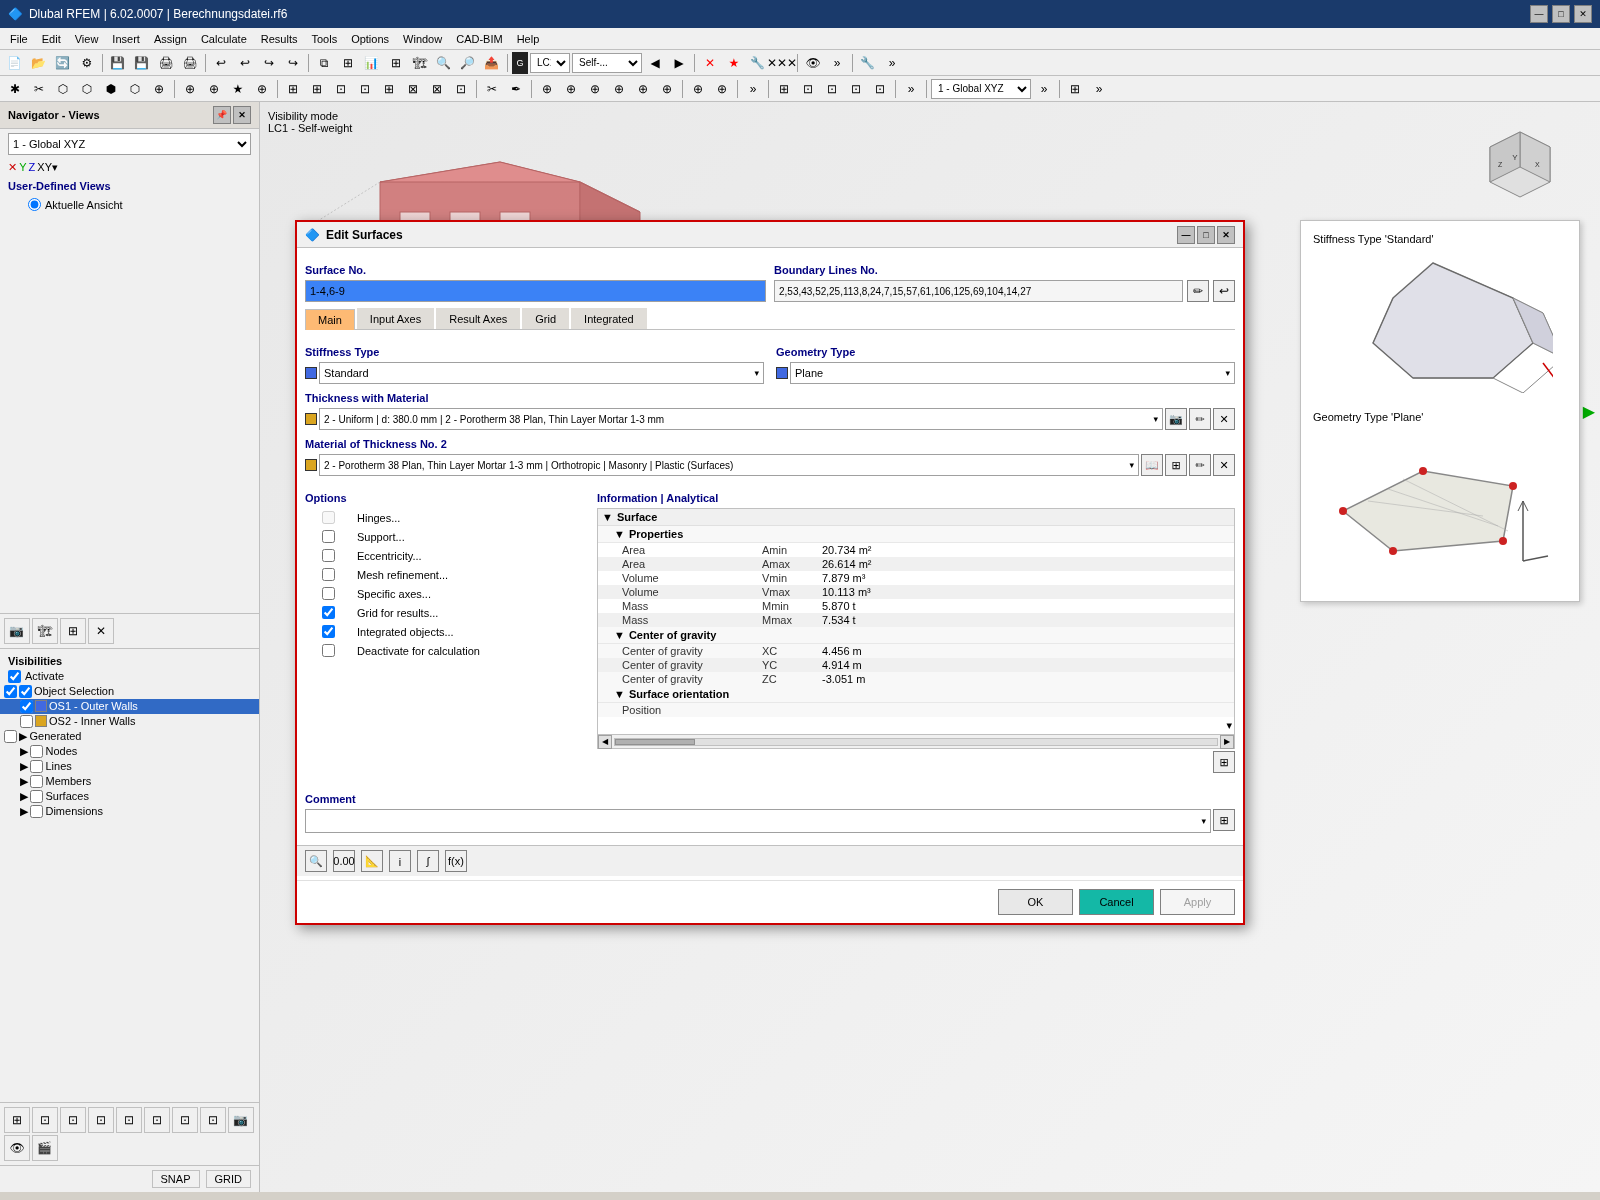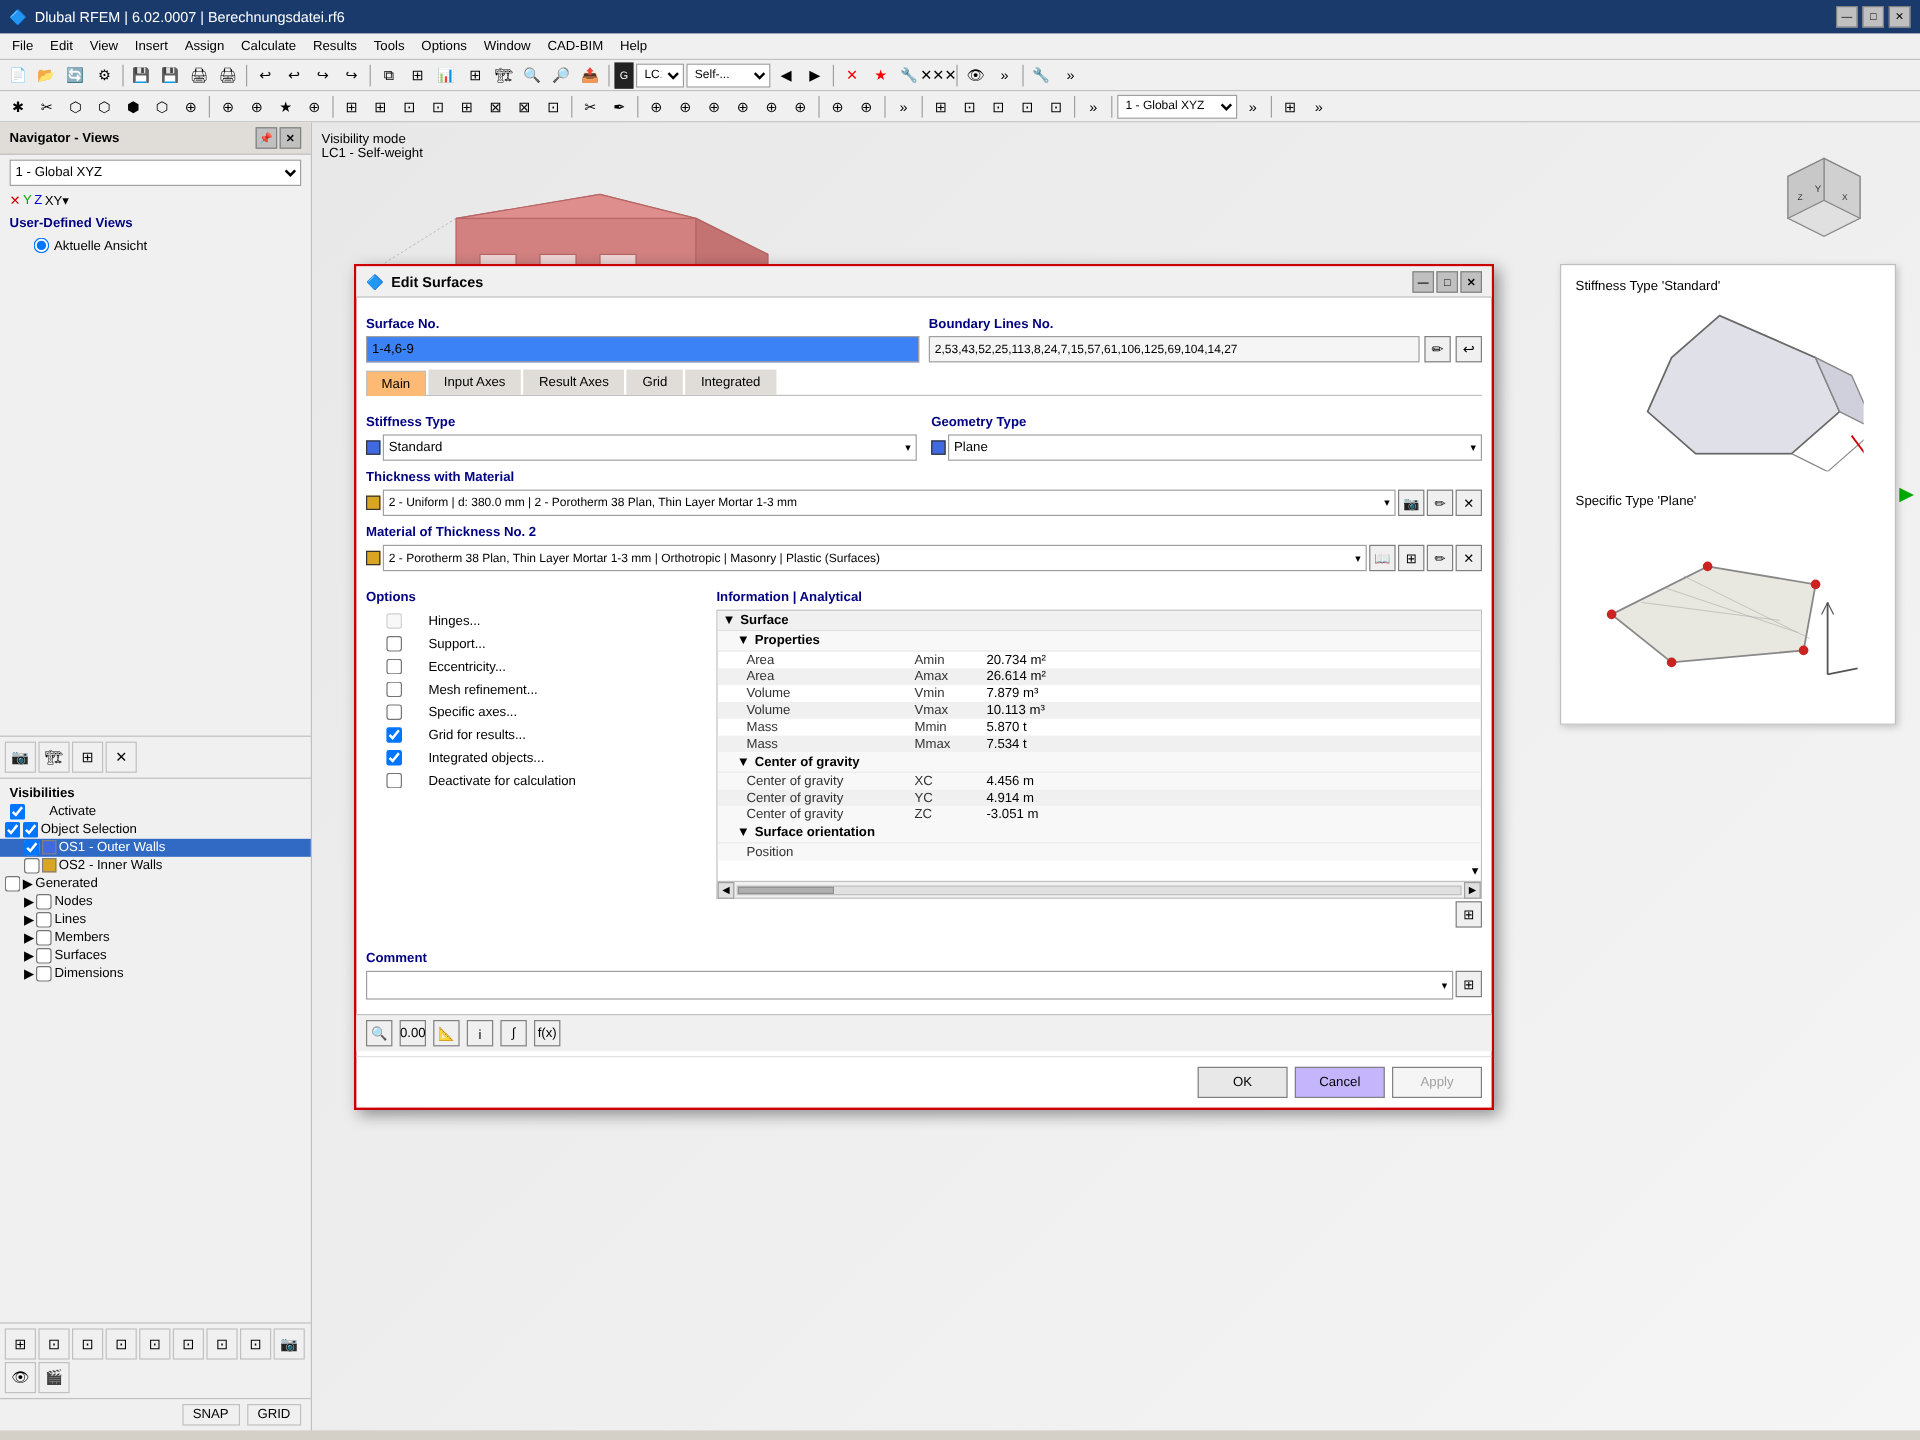--- a/index.html
+++ b/index.html
@@ -32,21 +32,21 @@
     .nav-header { background: #e0ddd8; padding: 4px 8px; font-weight: bold; font-size: 11px; display: flex; align-items: center; justify-content: space-between; border-bottom: 1px solid #c0c0c0; }
     .nav-header-controls { display: flex; gap: 2px; }
     .nav-combo { width: 100%; height: 22px; font-size: 11px; border: 1px solid #a0a0a0; background: white; margin: 4px 8px; width: calc(100% - 16px); }
     .nav-icons { display: flex; gap: 2px; padding: 2px 8px; }
     .nav-section { padding: 4px 8px; font-size: 11px; font-weight: bold; color: #000080; }
     .nav-radio-item { display: flex; align-items: center; gap: 4px; padding: 2px 16px; font-size: 11px; margin-left: 12px; }
     
     
     .vis-section { border-top: 1px solid #c0c0c0; padding: 4px 0; }
     .vis-header { padding: 2px 8px; font-size: 11px; font-weight: bold; }
-    .vis-item { display: flex; align-items: center; gap: 20px; padding: 1px 8px; font-size: 11px; }
+    .vis-item { display: flex; align-items: center; gap: 4px; padding: 1px 8px; font-size: 11px; }
     .tree-item { display: flex; align-items: center; gap: 2px; padding: 1px 4px; font-size: 11px; cursor: pointer; }
     .tree-item.selected { background: #316ac5; color: white; }
     .color-box { width: 12px; height: 12px; display: inline-block; border: 1px solid #808080; }
     
     
     .viewport { flex: 1; background: linear-gradient(135deg, #e8e8e8 0%, #f5f5f5 100%); position: relative; overflow: hidden; }
     .viewport-label { position: absolute; top: 8px; left: 8px; font-size: 11px; color: #000; }
     
     
     .dialog-overlay { position: absolute; top: 220px; left: 295px; width: 950px; background: white; border: 2px solid #cc0000; box-shadow: 4px 4px 12px rgba(0,0,0,0.4); z-index: 100; }
@@ -81,21 +81,21 @@
     .info-value-key { min-width: 60px; color: #333; }
     .info-value { color: #000; }
     .info-group { padding: 2px 4px; font-weight: bold; background: #f0f0f0; border-bottom: 1px solid #e0e0e0; display: flex; align-items: center; gap: 4px; }
     .info-subgroup { padding: 2px 16px; font-weight: bold; background: #f8f8f8; border-bottom: 1px solid #e8e8e8; display: flex; align-items: center; gap: 4px; }
     
     
     .scroll-container { max-height: 280px; overflow-y: auto; border: 1px solid #c0c0c0; }
     
     
     .dialog-buttons { display: flex; justify-content: flex-end; gap: 6px; padding: 8px; border-top: 1px solid #e0e0e0; margin-top: 4px; }
-    .btn { height: 26px; min-width: 75px; border: 1px solid #808080; background: #c4b5fd; font-size: 11px; cursor: pointer; padding: 0 12px; }
+    .btn { height: 26px; min-width: 75px; border: 1px solid #808080; background: #14b8a6; font-size: 11px; cursor: pointer; padding: 0 12px; }
     .btn-primary { background: #e8e8e8; }
     .btn-disabled { color: #a0a0a0; background: #f5f5f5; }
     
     
     .right-panel { position: absolute; top: 220px; right: 20px; width: 280px; background: white; border: 1px solid #c0c0c0; box-shadow: 2px 2px 6px rgba(0,0,0,0.2); z-index: 99; padding: 12px; }
     .preview-label { font-size: 11px; color: #000; margin-bottom: 8px; }
     .preview-shape { margin-bottom: 16px; }
     
     
     .dialog-bottom-bar { background: #f0f0f0; border-top: 1px solid #c0c0c0; padding: 4px 8px; display: flex; align-items: center; gap: 6px; }
@@ -675,21 +675,21 @@
 
       <line x1="180" y1="125" x2="210" y2="140" stroke="#888" stroke-width="1"></line>
       <line x1="250" y1="105" x2="210" y2="140" stroke="#888" stroke-width="1"></line>
 
       <line x1="230" y1="110" x2="245" y2="130" stroke="#cc0000" stroke-width="1.5" marker-end="url(#arrow)"></line>
       <line x1="245" y1="115" x2="258" y2="125" stroke="#cc0000" stroke-width="1.5"></line>
     </svg>
   </div>
 
   <div class="preview-shape">
-    <div class="preview-label">Specific Type 'Plane'</div>
+    <div class="preview-label">Geometry Type 'Plane'</div>
     <svg width="240" height="140" viewBox="0 0 240 140">
 
       <polygon points="30,80 110,40 200,55 190,110 80,120" fill="#e8e8e0" stroke="#888" stroke-width="1.5"></polygon>
 
       <line x1="55" y1="70" x2="170" y2="85" stroke="#aaa" stroke-width="0.5"></line>
       <line x1="75" y1="58" x2="185" y2="95" stroke="#aaa" stroke-width="0.5"></line>
       <line x1="90" y1="48" x2="195" y2="100" stroke="#aaa" stroke-width="0.5"></line>
 
       <circle cx="30" cy="80" r="4" fill="#cc2222"></circle>
       <circle cx="110" cy="40" r="4" fill="#cc2222"></circle>

